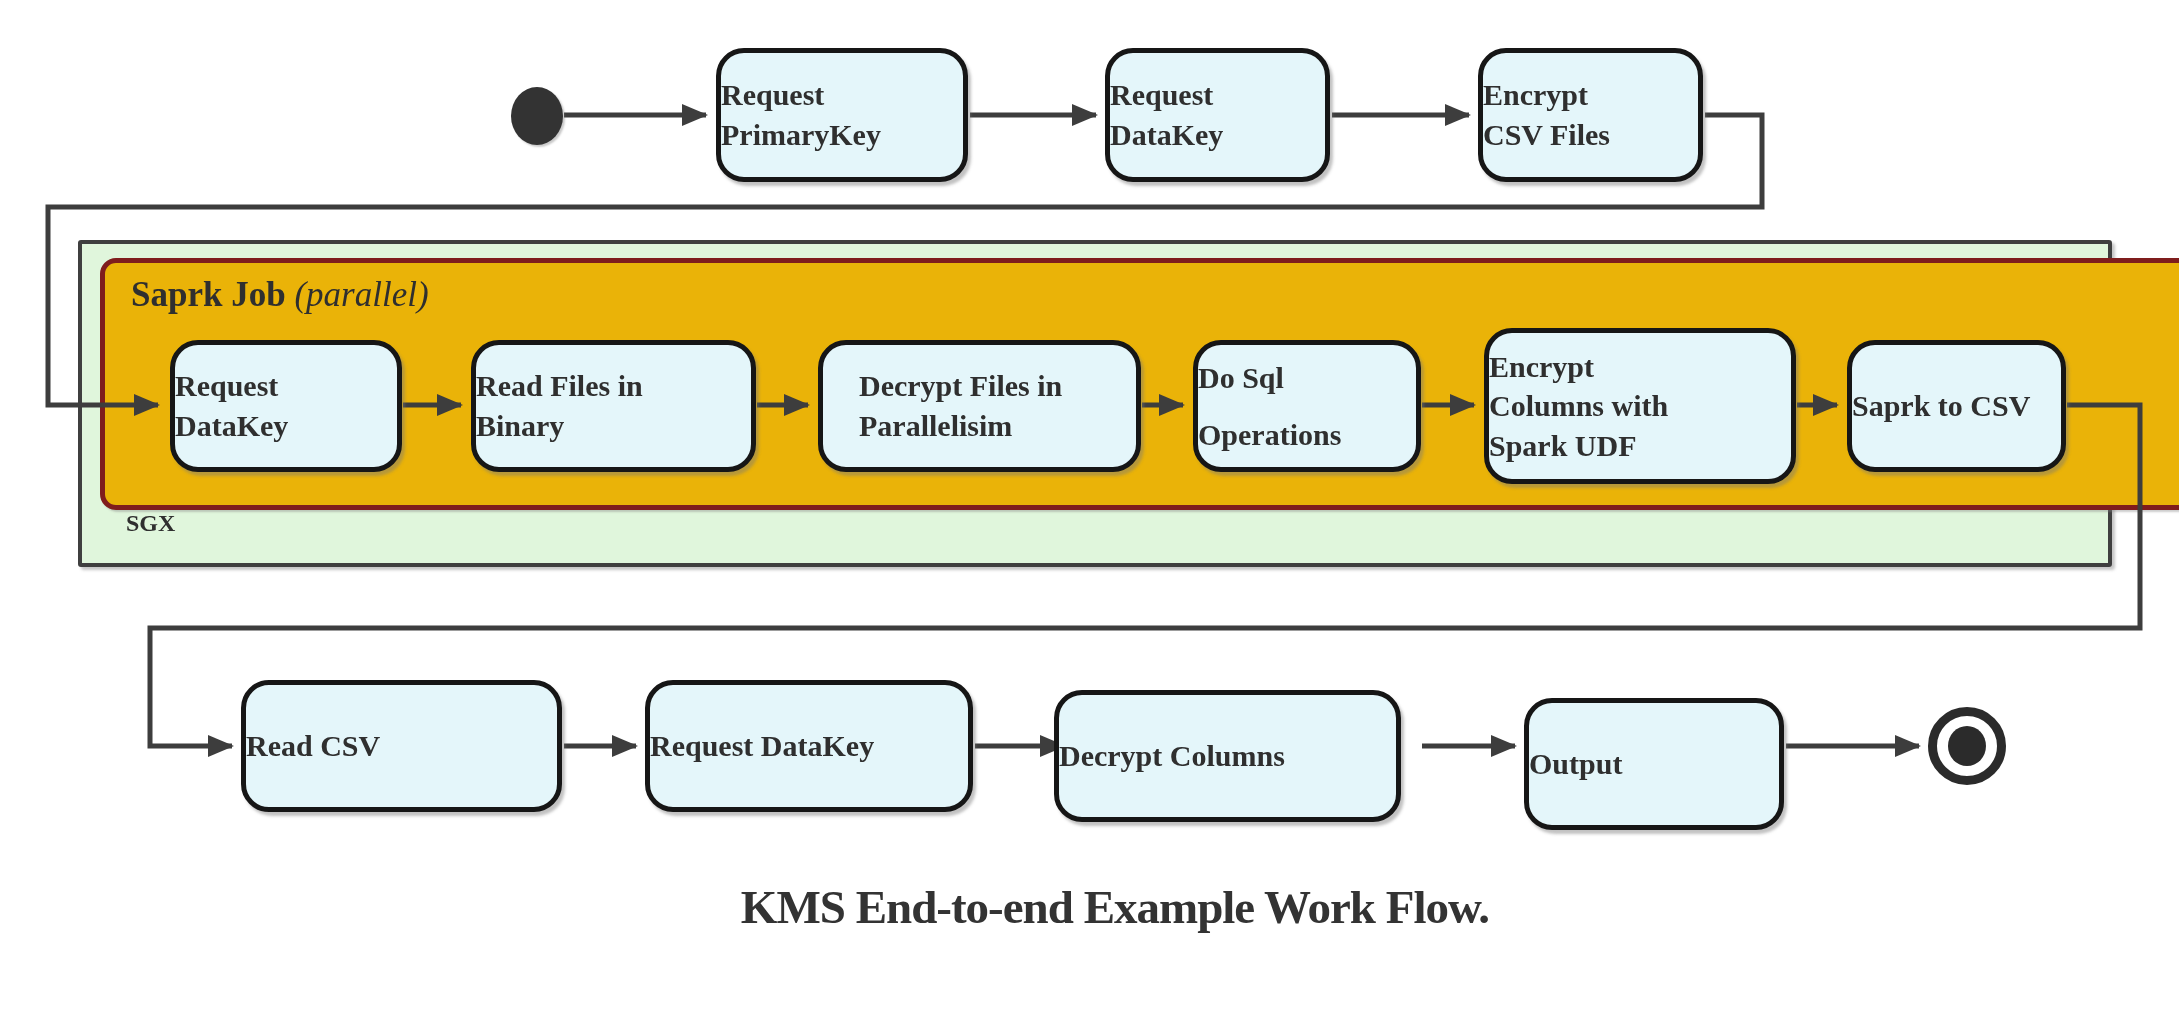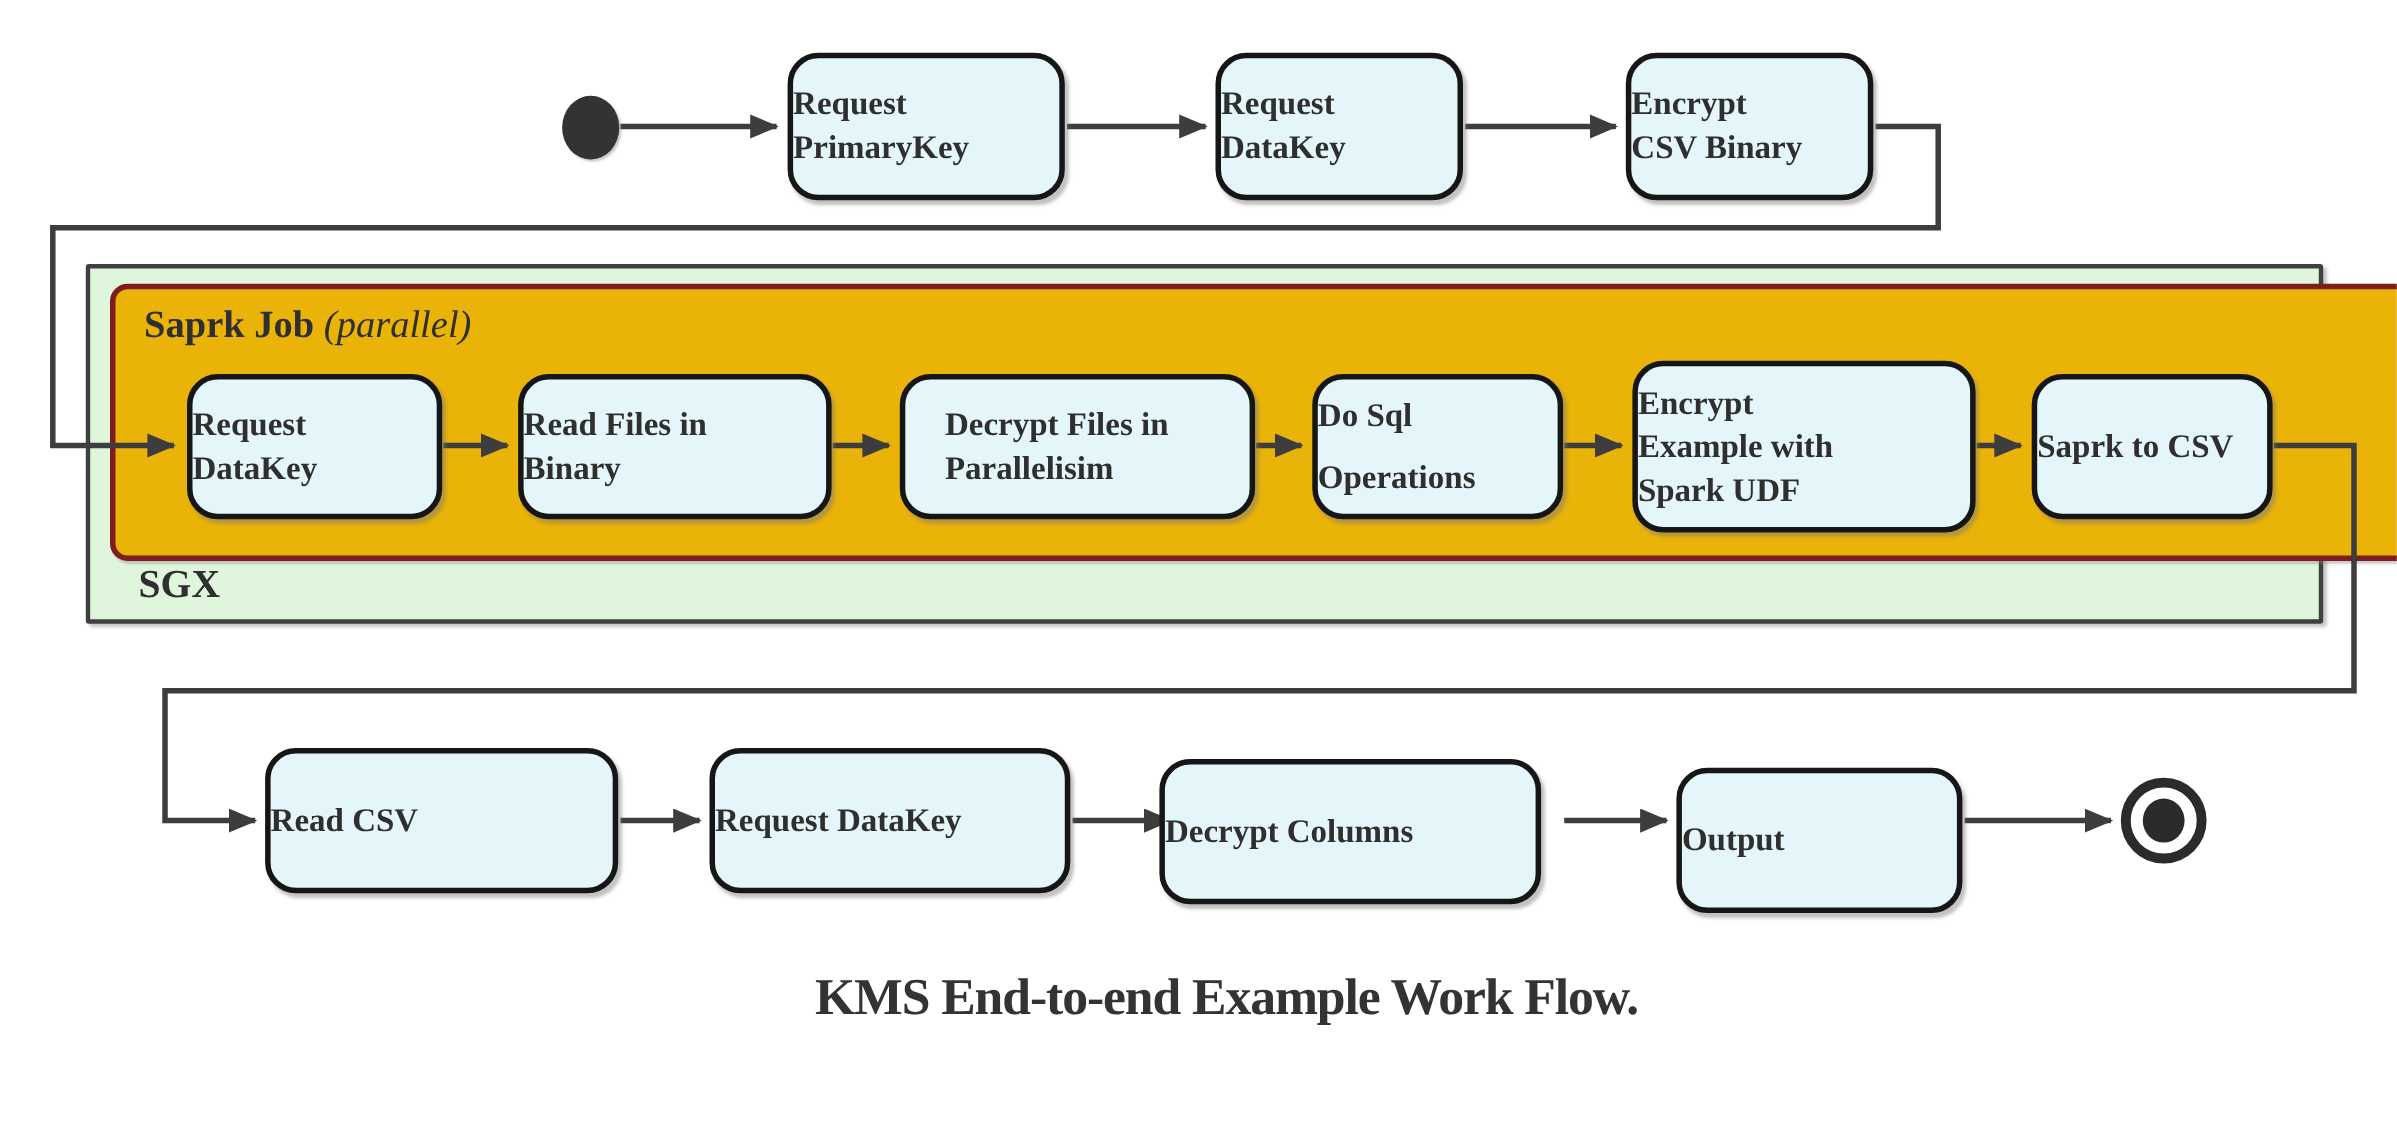--- a/index.html
+++ b/index.html
@@ -18,21 +18,21 @@
     position:absolute;left:18px;top:14px;width:2096px;height:252px;
     background:#eab308;border:5px solid #7f1d1d;border-radius:16px;
     box-sizing:border-box;box-shadow:2px 2px 2px rgba(130,130,130,.4);
   }
   .spark-title{
     position:absolute;left:26px;top:12px;font-size:35px;white-space:nowrap;
   }
   .spark-title b{font-weight:bold;}
   .spark-title i{font-style:italic;font-weight:normal;}
   .sgx-label{
-    position:absolute;left:44px;top:266px;font-size:36px;font-weight:bold;
+    position:absolute;left:44px;top:266px;font-size:24px;font-weight:bold;
   }
   .node{
     position:absolute;z-index:2;box-sizing:border-box;
     background:#e4f6fa;border:5px solid #161616;border-radius:28px;
     display:flex;flex-direction:column;align-items:flex-start;justify-content:center;
     text-align:center;font-weight:bold;font-size:30px;line-height:1.32;
     color:#2f2f2f;box-shadow:3px 4px 3px rgba(120,120,120,.45);
   }
   .node span{display:block;white-space:nowrap;}
   .start-state{
@@ -73,21 +73,21 @@
       <div class="node" style="left:713px;top:77px;width:323px;height:132px;padding-left:36px;">
         <span>Decrypt Files in</span>
         <span>Parallelisim</span>
       </div>
       <div class="node" style="left:1088px;top:77px;width:228px;height:132px;gap:17px;">
         <span>Do Sql</span>
         <span>Operations</span>
       </div>
       <div class="node" style="left:1379px;top:65px;width:312px;height:156px;">
         <span>Encrypt</span>
-        <span>Example with</span>
+        <span>Columns with</span>
         <span>Spark UDF</span>
       </div>
       <div class="node" style="left:1742px;top:77px;width:219px;height:132px;">
         <span>Saprk to CSV</span>
       </div>
     </div>
     <div class="sgx-label">SGX</div>
   </div>
 
   <svg class="edges" viewBox="0 0 2179 1036" fill="none" stroke="#3d3d3d" stroke-width="5">
@@ -120,21 +120,21 @@
   <div class="node" style="left:716px;top:48px;width:252px;height:134px;">
     <span>Request</span>
     <span>PrimaryKey</span>
   </div>
   <div class="node" style="left:1105px;top:48px;width:225px;height:134px;">
     <span>Request</span>
     <span>DataKey</span>
   </div>
   <div class="node" style="left:1478px;top:48px;width:225px;height:134px;">
     <span>Encrypt</span>
-    <span>CSV Binary</span>
+    <span>CSV Files</span>
   </div>
 
   <div class="node" style="left:645px;top:680px;width:328px;height:132px;">
     <span>Request DataKey</span>
   </div>
   <div class="node" style="left:241px;top:680px;width:321px;height:132px;">
     <span>Read CSV</span>
   </div>
   <div class="node" style="left:1054px;top:680px;width:347px;height:132px;margin-top:10px;">
     <span>Decrypt Columns</span>

